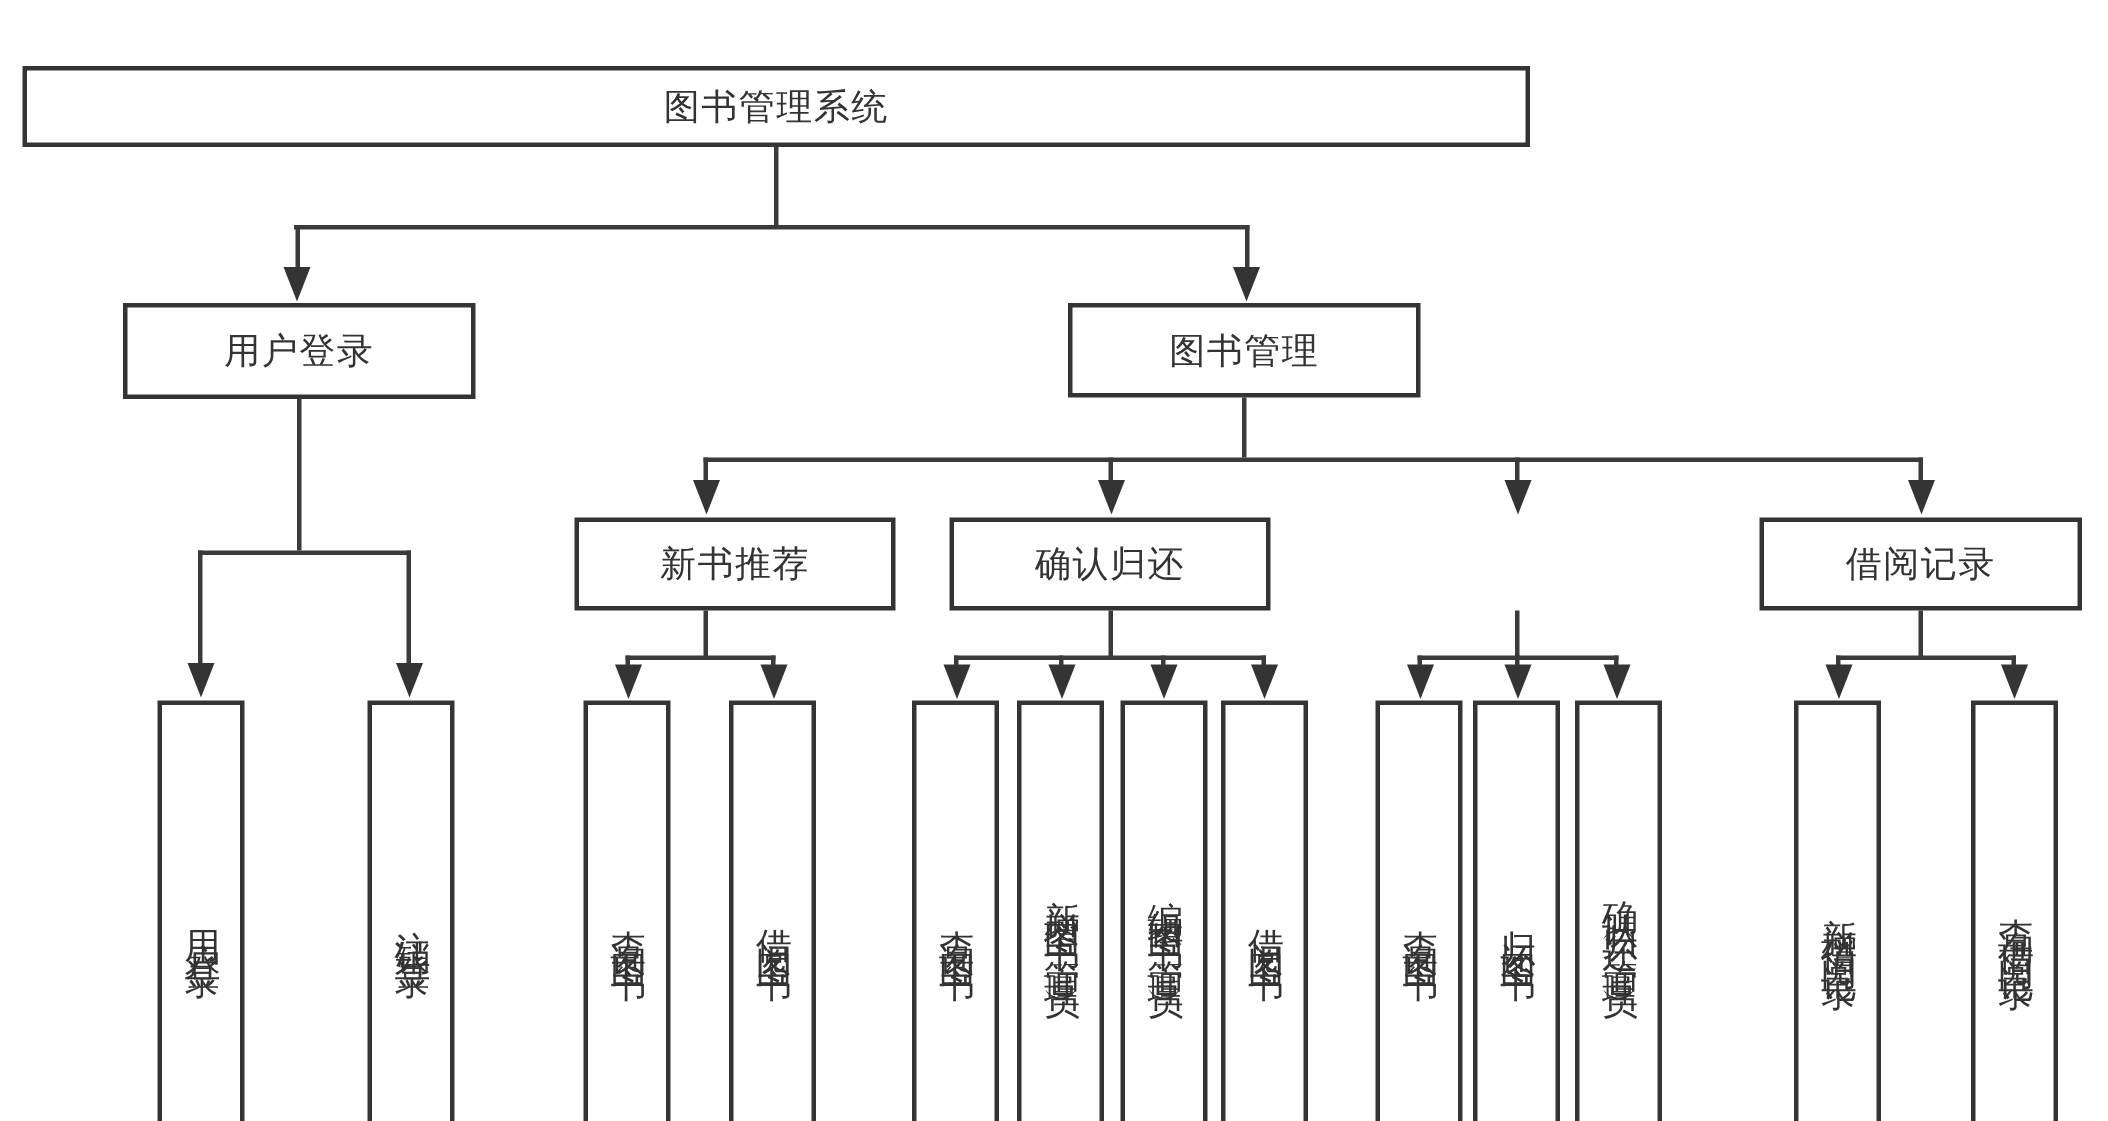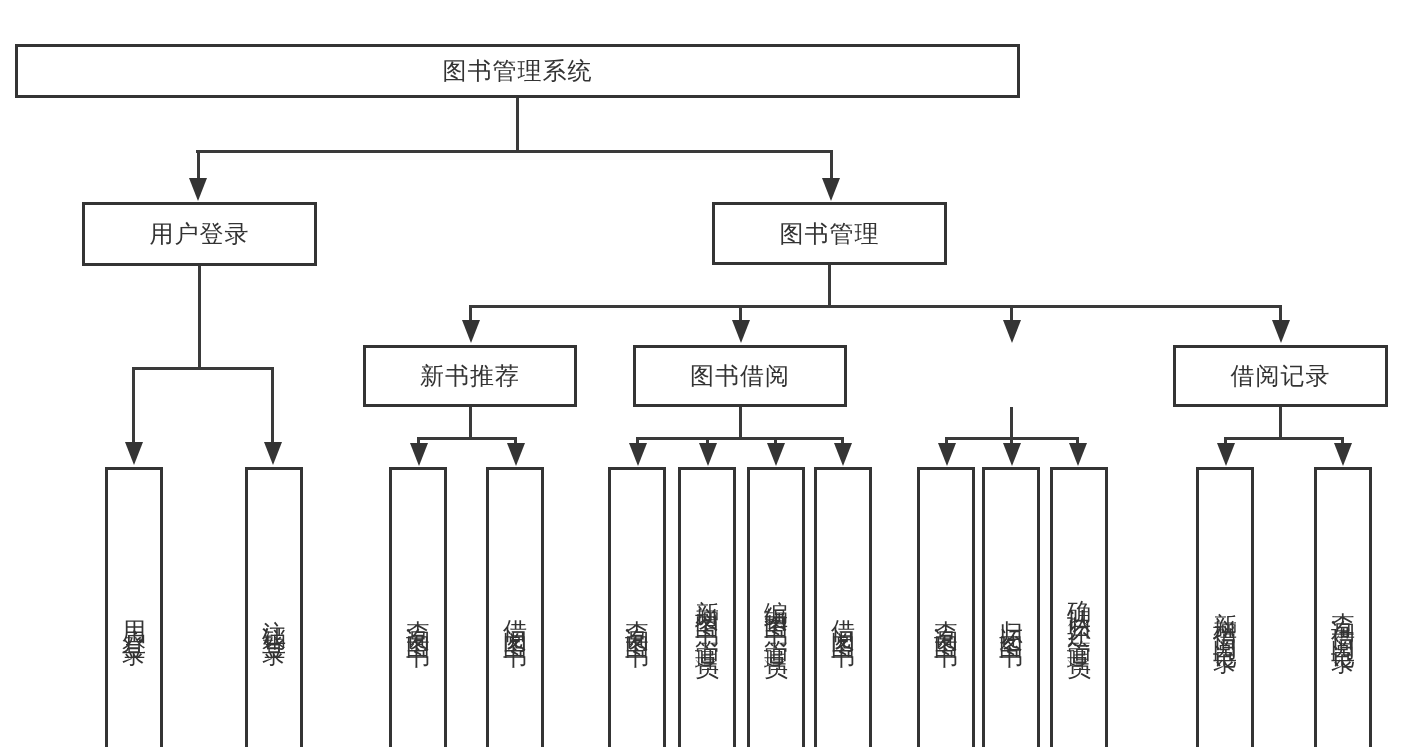--- a/index.html
+++ b/index.html
@@ -77,22 +77,22 @@
   <div class="hline" style="left:469px;top:273px;width:813px;"></div>
   <div class="vline" style="left:469px;top:273px;height:17px;"></div>
   <div class="arrow" style="left:462px;top:288px;"></div>
   <div class="vline" style="left:739px;top:273px;height:17px;"></div>
   <div class="arrow" style="left:732px;top:288px;"></div>
   <div class="vline" style="left:1010px;top:273px;height:17px;"></div>
   <div class="arrow" style="left:1003px;top:288px;"></div>
   <div class="vline" style="left:1279px;top:273px;height:17px;"></div>
   <div class="arrow" style="left:1272px;top:288px;"></div>
 
-  <div class="box" style="left:363px;top:313px;width:214px;height:62px;">新书推荐</div>
-  <div class="box" style="left:633px;top:313px;width:214px;height:62px;">图书借阅</div>
+  <div class="box" style="left:383px;top:313px;width:214px;height:62px;">新书推荐</div>
+  <div class="box" style="left:633px;top:313px;width:214px;height:62px;">确认归还</div>
   <div class="box" style="left:1173px;top:313px;width:215px;height:62px;">借阅记录</div>
 
   <div class="vline" style="left:469px;top:375px;height:33px;"></div>
   <div class="hline" style="left:417px;top:405px;width:100px;"></div>
   <div class="vline" style="left:417px;top:405px;height:8px;"></div>
   <div class="arrow" style="left:410px;top:411px;"></div>
   <div class="vline" style="left:514px;top:405px;height:8px;"></div>
   <div class="arrow" style="left:507px;top:411px;"></div>
 
   <div class="vline" style="left:739px;top:375px;height:33px;"></div>

